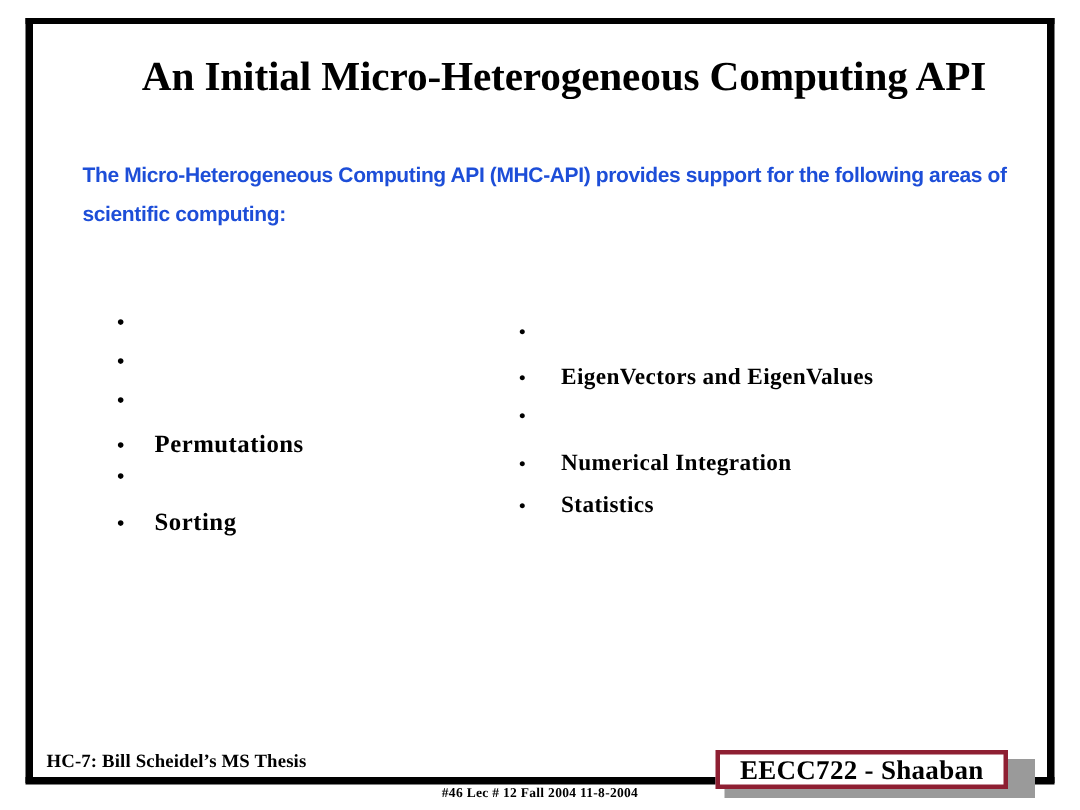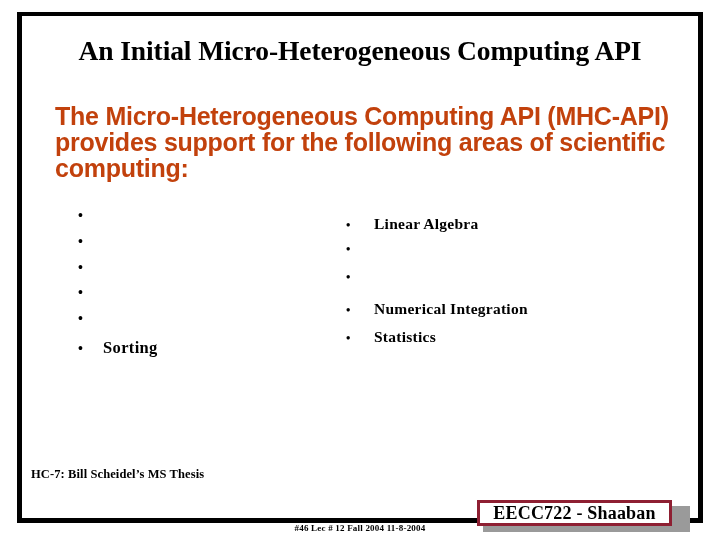--- a/index.html
+++ b/index.html
@@ -36,34 +36,35 @@
     left: 22px;
     top: 36px;
     width: 676px;
     text-align: center;
     font-family: "Liberation Serif", serif;
     font-weight: bold;
     font-size: 27.5px;
     letter-spacing: -0.1px;
     line-height: 1.1;
     white-space: nowrap;
+    padding-left: 16px;
   }
 
   
   #intro {
     position: absolute;
     left: 55px;
     top: 103px;
     width: 625px;
     font-family: "Liberation Sans", sans-serif;
     font-weight: bold;
-    font-size: 25px;
+    font-size: 14px;
     line-height: 26px;
     letter-spacing: -0.25px;
-    color: #c2410c;
+    color: #1d4ed8;
   }
 
   
   .bullet-col {
     position: absolute;
     font-family: "Liberation Serif", serif;
     font-weight: bold;
   }
   #bullets-left {
     left: 78px;
@@ -112,21 +113,21 @@
     top: 518px;
     width: 686px;
     height: 5px;
     background: #000000;
   }
 
   
   #footer-note {
     position: absolute;
     left: 31px;
-    top: 467px;
+    top: 500px;
     font-family: "Liberation Serif", serif;
     font-weight: bold;
     font-size: 12.5px;
     letter-spacing: 0.1px;
     white-space: nowrap;
   }
 
   
   #footer-meta {
     position: absolute;
@@ -186,37 +187,38 @@
     <span class="bullet-marker">•</span>
   </div>
   <div class="bullet-row">
     <span class="bullet-marker">•</span>
   </div>
   <div class="bullet-row">
     <span class="bullet-marker">•</span>
   </div>
   <div class="bullet-row">
     <span class="bullet-marker">•</span>
+    <span class="bullet-text">Permutations</span>
   </div>
   <div class="bullet-row">
     <span class="bullet-marker">•</span>
   </div>
   <div class="bullet-row">
     <span class="bullet-marker">•</span>
     <span class="bullet-text">Sorting</span>
   </div>
 </div>
 
 <div id="bullets-right" class="bullet-col">
   <div class="bullet-row">
     <span class="bullet-marker">•</span>
-    <span class="bullet-text">Linear Algebra</span>
-  </div>
-  <div class="bullet-row">
-    <span class="bullet-marker">•</span>
+  </div>
+  <div class="bullet-row">
+    <span class="bullet-marker">•</span>
+    <span class="bullet-text">EigenVectors and EigenValues</span>
   </div>
   <div class="bullet-row">
     <span class="bullet-marker">•</span>
   </div>
   <div class="bullet-row">
     <span class="bullet-marker">•</span>
     <span class="bullet-text">Numerical Integration</span>
   </div>
   <div class="bullet-row">
     <span class="bullet-marker">•</span>

